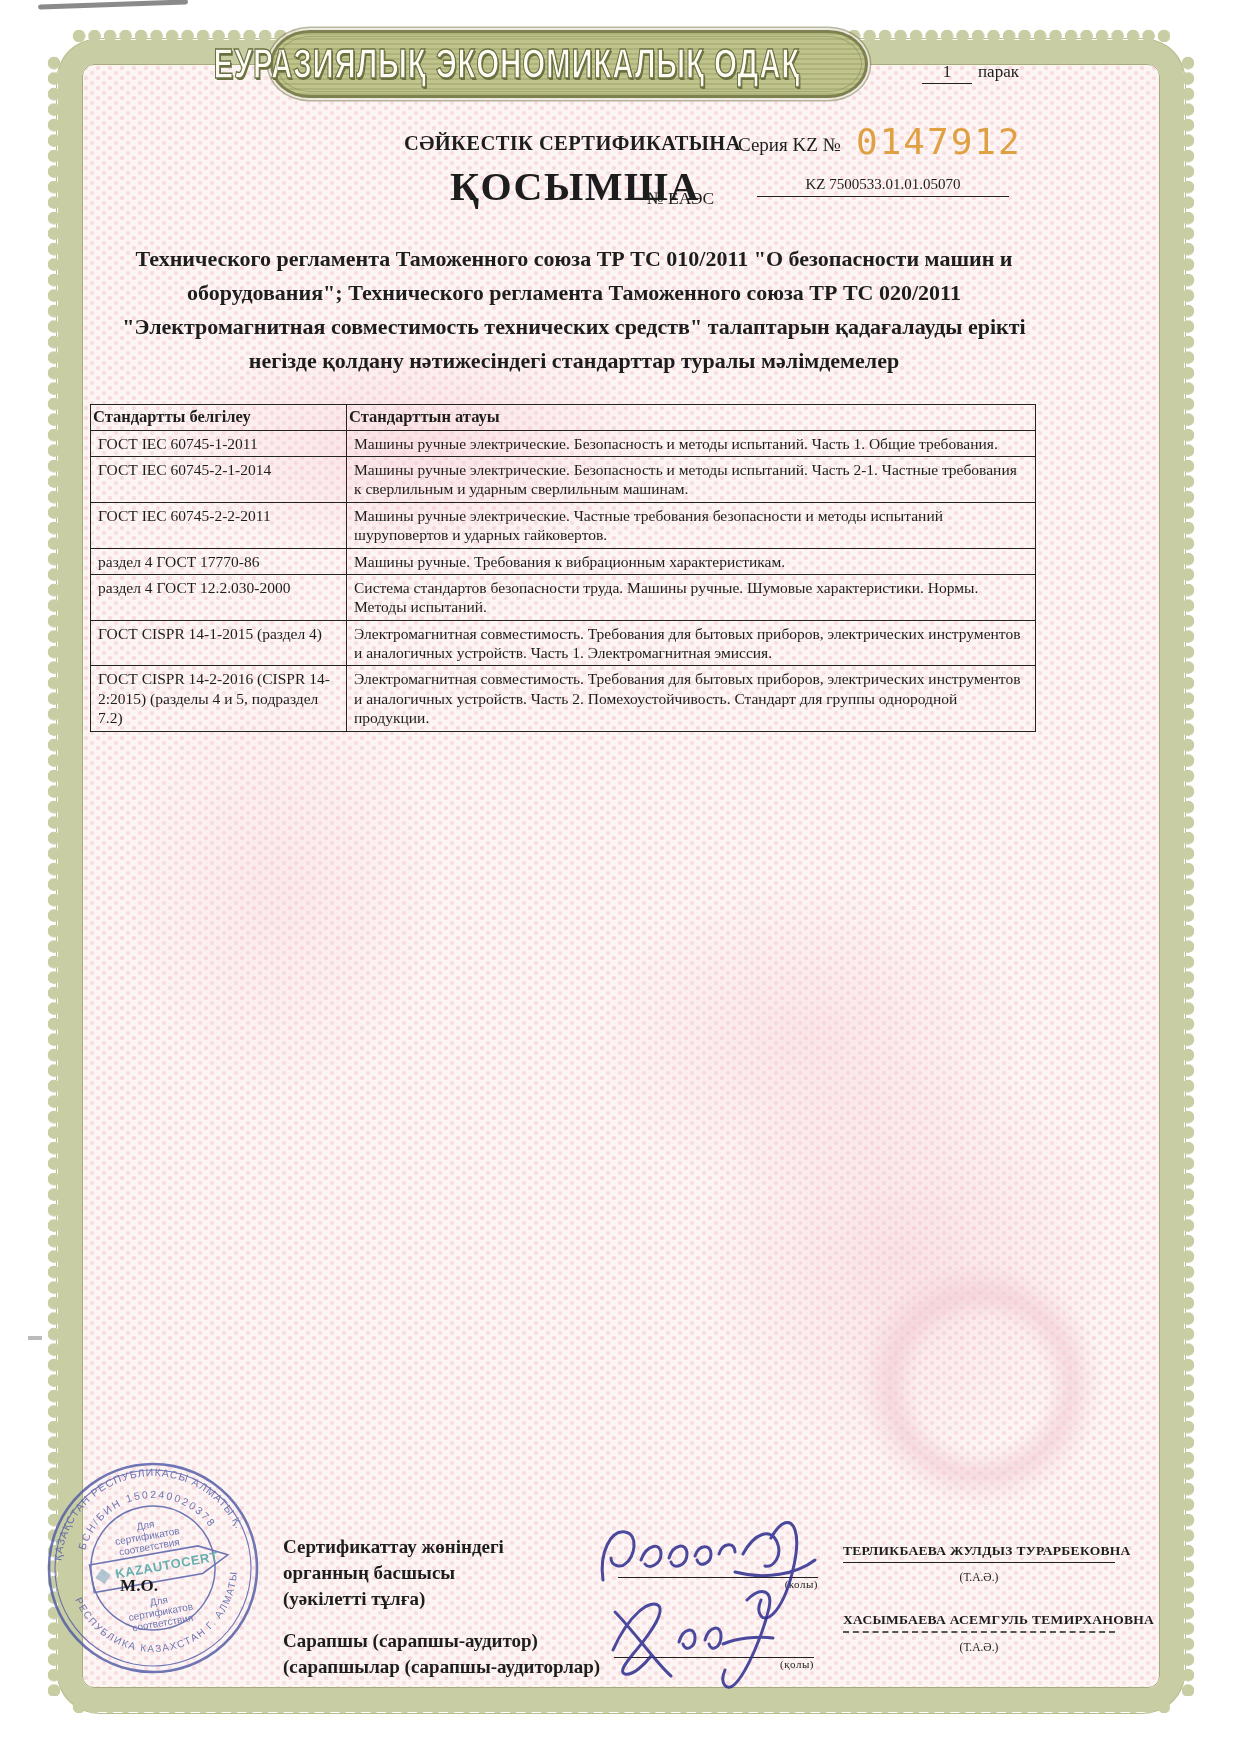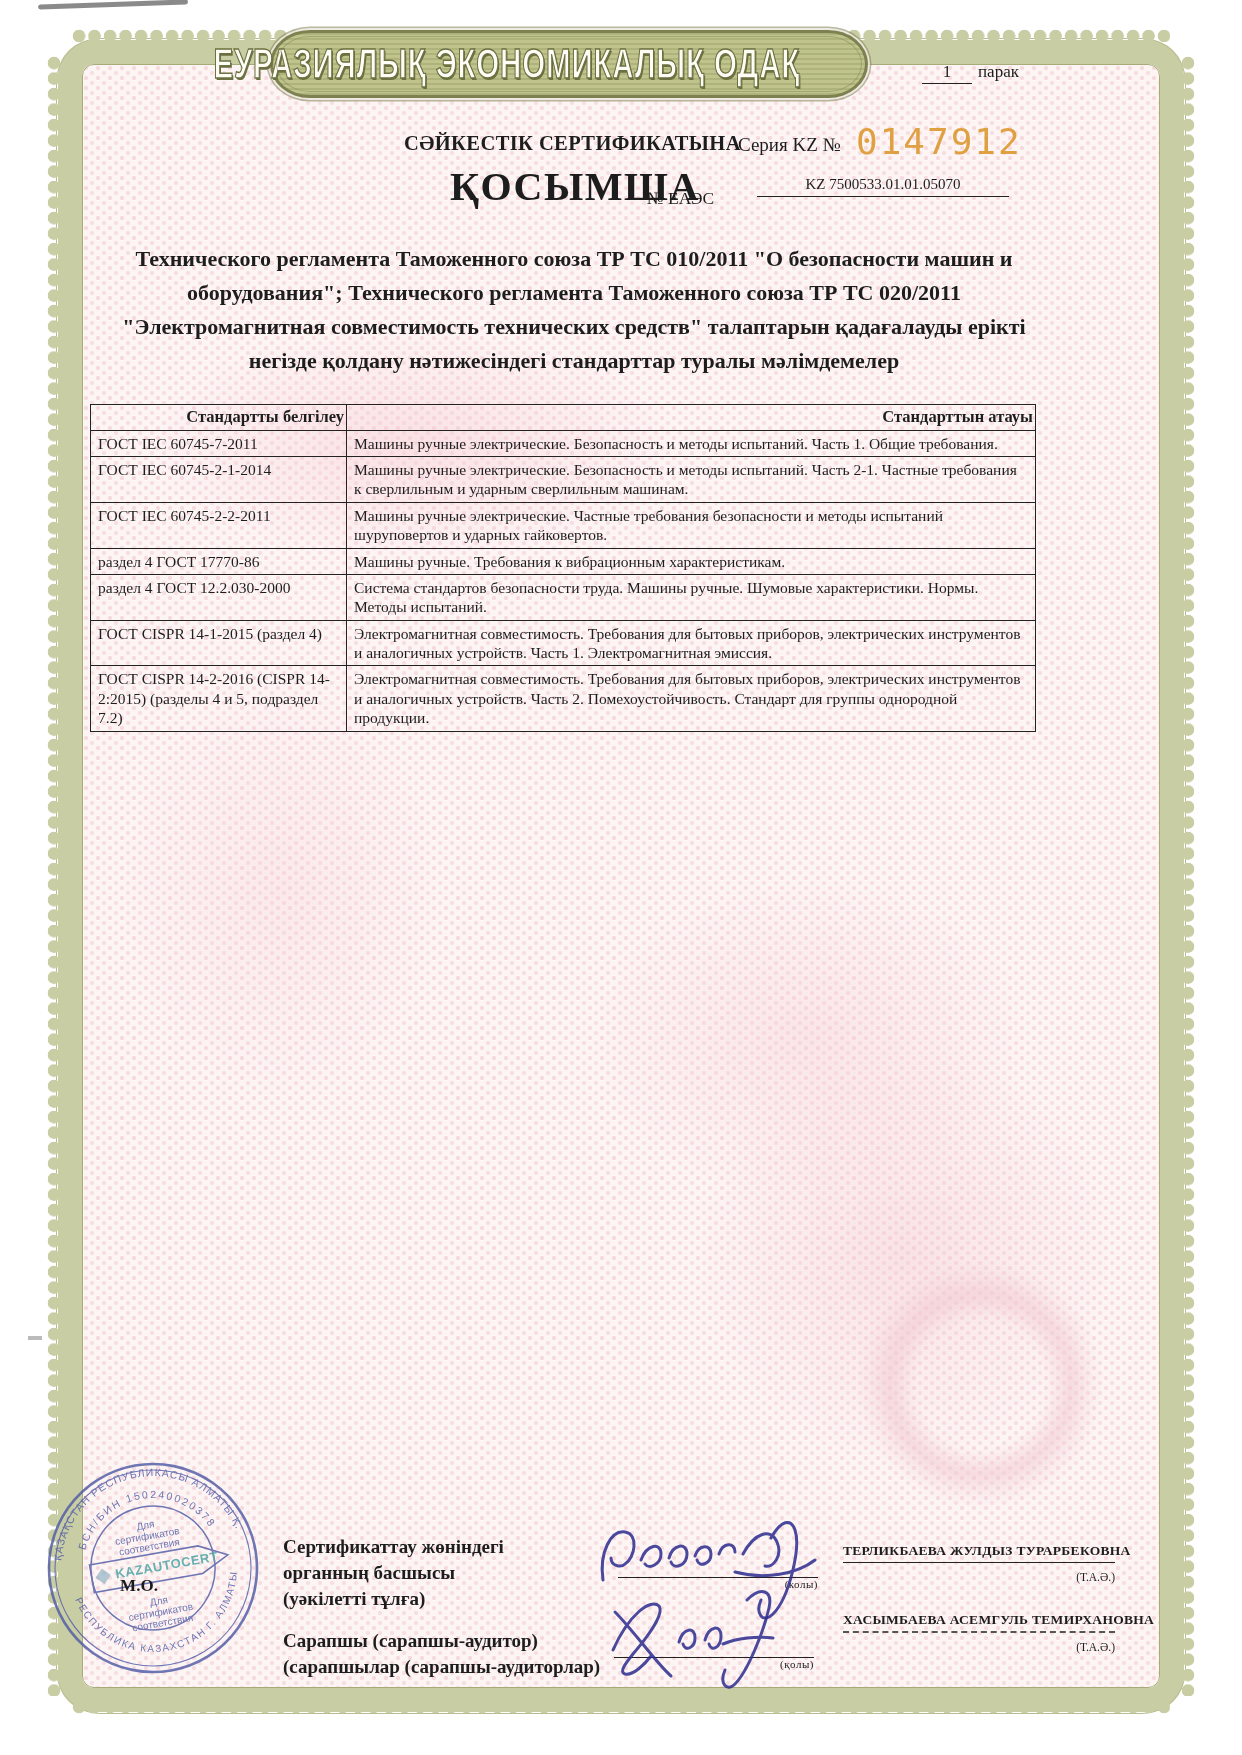--- a/index.html
+++ b/index.html
@@ -64,32 +64,32 @@
   .annex-title{position:absolute;left:450px;top:163px;font-size:40px;font-weight:bold;letter-spacing:1.5px;}
   .annex-no{position:absolute;left:647px;top:188px;font-size:17.5px;}
   .reg-number{position:absolute;left:757px;top:176px;width:252px;text-align:center;font-size:15px;border-bottom:1.6px solid #222;padding-bottom:3px;}
 
   
   .intro{position:absolute;left:104px;top:242px;width:940px;text-align:center;font-weight:bold;font-size:22px;line-height:1.55;}
 
   
   .standards{position:absolute;left:90px;top:404px;width:946px;border-collapse:collapse;table-layout:fixed;font-size:15.5px;line-height:1.25;}
   .standards th,.standards td{border:1.6px solid #222;padding:3px 7px;vertical-align:top;text-align:left;}
-  .standards th{text-align:right;font-size:16.5px;font-weight:bold;padding:2px;}
+  .standards th{text-align:left;font-size:16.5px;font-weight:bold;padding:2px;}
   .standards .col1{width:256px;}
 
   
   .role{position:absolute;font-weight:bold;font-size:19px;line-height:1.38;}
   .role-head{left:283px;top:1534px;width:250px;}
   .role-expert{left:283px;top:1628px;width:368px;}
   .sigline{position:absolute;border-top:1.6px solid #222;text-align:center;}
   .sigline .cap{font-size:11px;letter-spacing:.5px;text-align:right;}
   .sigline1{left:618px;top:1577px;width:200px;}
   .sigline2{left:614px;top:1657px;width:200px;}
-  .namecol{position:absolute;width:272px;text-align:right;}
+  .namecol{position:absolute;width:272px;text-align:center;}
   .namecol .nm{font-weight:bold;font-size:13.5px;letter-spacing:.3px;white-space:nowrap;}
   .namecol .ln{border-top:1.5px solid #222;margin-top:3px;}
   .namecol .ln.dashed{border-top:2px dashed #555;}
   .namecol .cap{font-size:11.5px;margin-top:8px;}
   .name1{left:843px;top:1543px;}
   .name2{left:843px;top:1612px;}
 
   .print-note{position:absolute;left:545px;top:1666px;width:448px;height:22px;background:#fff;border-radius:4px;
     font-family:"Liberation Sans","DejaVu Sans",sans-serif;font-size:10.5px;color:#9a9a9a;text-align:center;line-height:22px;
     box-shadow:0 0 4px rgba(0,0,0,.08);}
@@ -141,21 +141,21 @@
     <colgroup>
         <col class="col1">
         <col>
       </colgroup>
     <tbody>
         <tr>
       <th>Стандартты белгілеу</th>
       <th>Стандарттын атауы</th>
     </tr>
     <tr>
-      <td>ГОСТ IEC 60745-7-2011</td>
+      <td>ГОСТ IEC 60745-1-2011</td>
       <td>Машины ручные электрические. Безопасность и методы испытаний. Часть 1. Общие требования.</td>
     </tr>
     <tr>
       <td>ГОСТ IEC 60745-2-1-2014</td>
       <td>Машины ручные электрические. Безопасность и методы испытаний. Часть 2-1. Частные требования к сверлильным и ударным сверлильным машинам.</td>
     </tr>
     <tr>
       <td>ГОСТ IEC 60745-2-2-2011</td>
       <td>Машины ручные электрические. Частные требования безопасности и методы испытаний шуруповертов и ударных гайковертов.</td>
     </tr>

